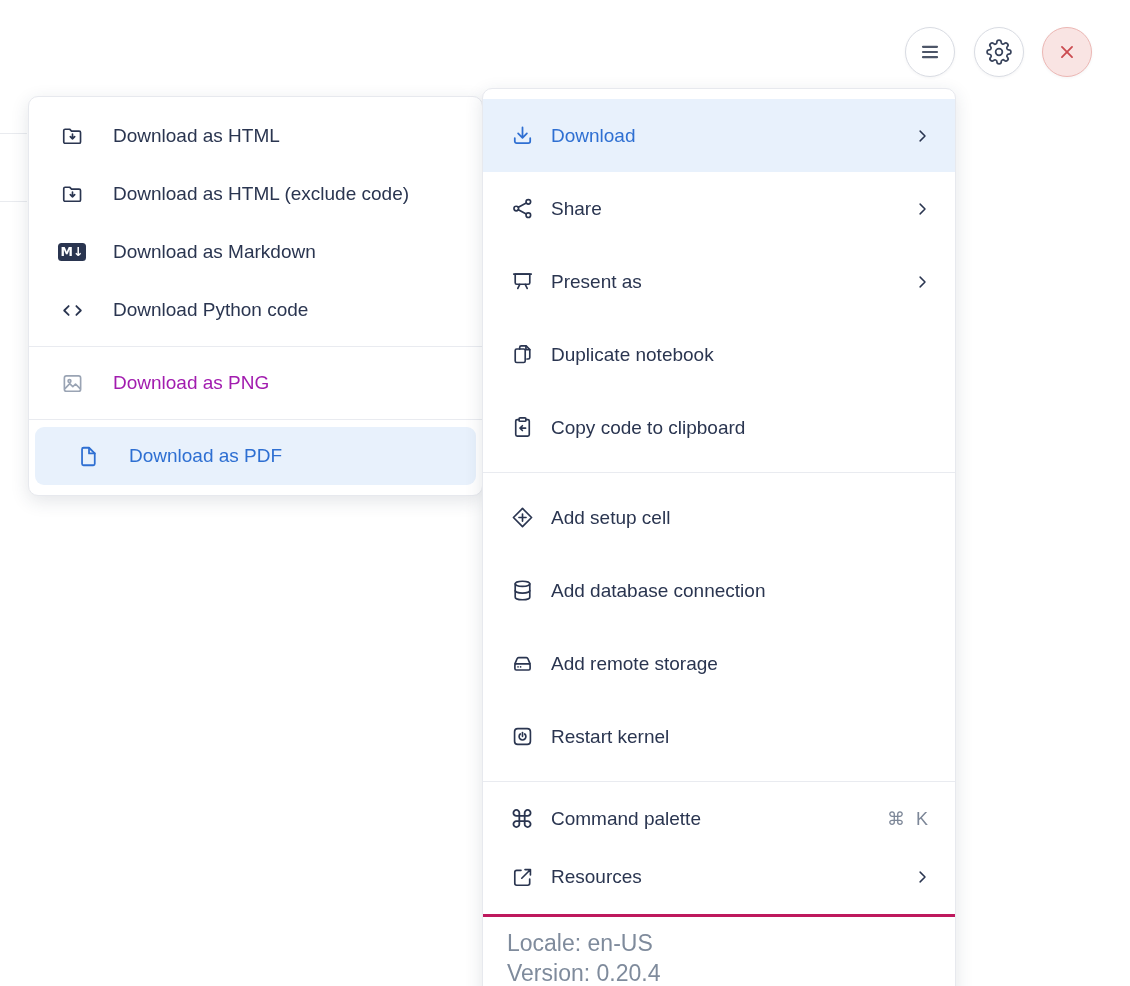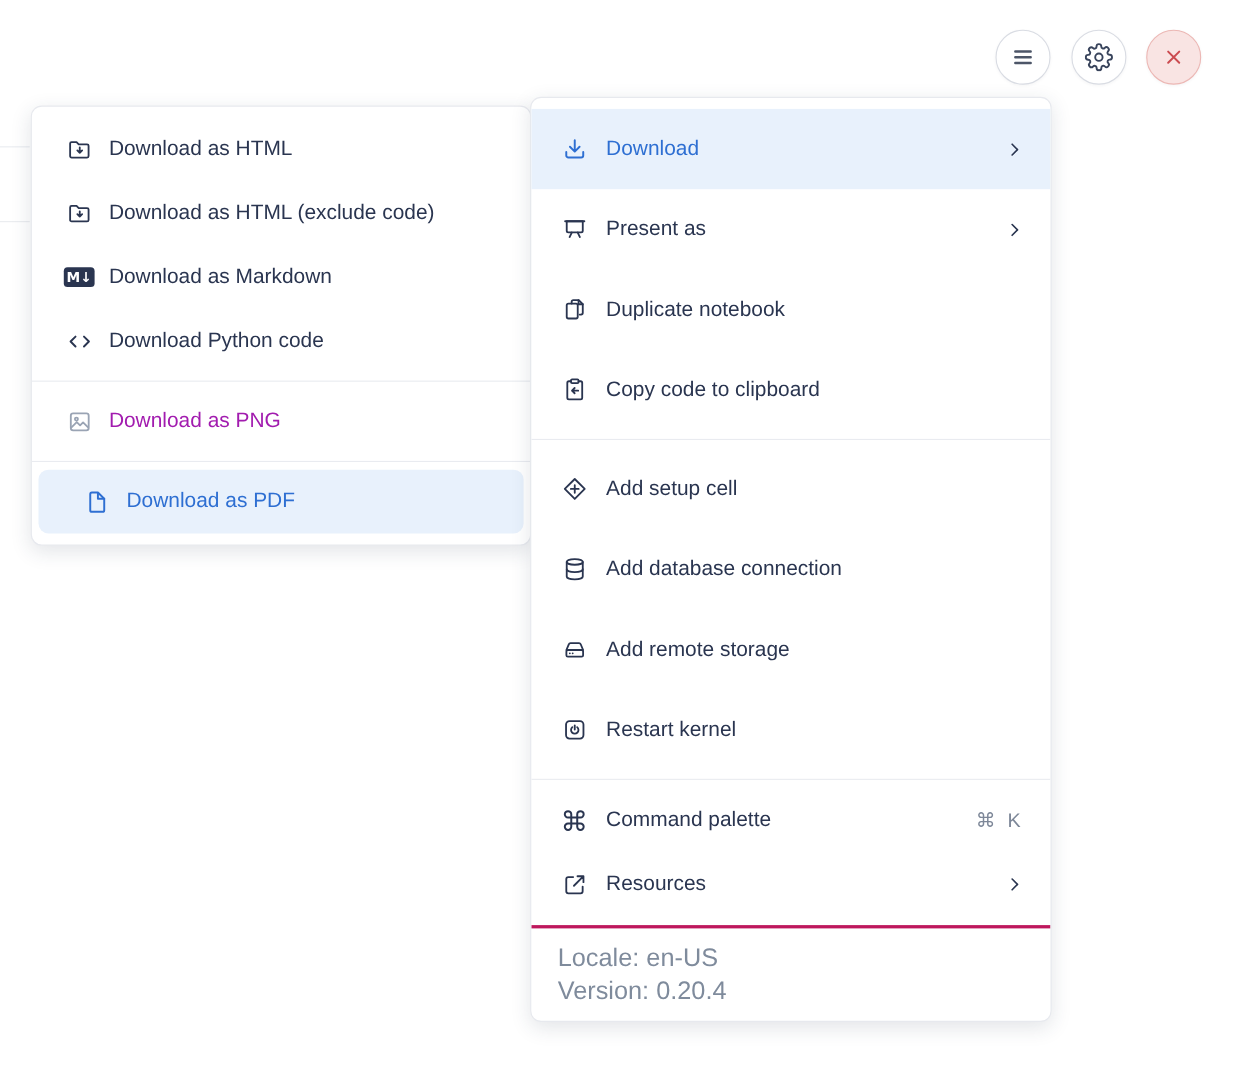--- a/index.html
+++ b/index.html
@@ -38,21 +38,21 @@
   .panel.submenu { left: 28px;  top: 96px; width: 455px; padding: 10px 0; }
   .panel.mainmenu { left: 482px; top: 88px; width: 474px; padding-top: 10px; }
 
   
   .mi {
     display: flex; align-items: center;
     height: 73px; padding: 0 24px 0 26px; gap: 16px;
     font-size: 19px; color: #2a3550; cursor: pointer;
     white-space: nowrap;
   }
-  .submenu .mi { height: 58px; padding-left: 30px; gap: 14px; }
+  .submenu .mi { height: 58px; padding-left: 30px; gap: 28px; }
   .mainmenu .group-3 .mi { height: 58px; }
   .mi .ic { width: 26px; height: 26px; display: flex; align-items: center; justify-content: center; flex: 0 0 26px; }
   .mi .lbl { flex: 0 1 auto; }
   .mi .right { margin-left: auto; display: flex; align-items: center; }
   .mi.active { background: #e8f1fc; color: #2e6fd2; }
   .mi.disabled { color: #a21caf; cursor: default; }
   .mi.pill {
     margin: 6px 6px 0 6px; border-radius: 9px;
     background: #e8f1fc; color: #2e6fd2; padding-left: 40px;
   }
@@ -186,20 +186,36 @@
         </svg>
       </span>
       <span class="lbl">Download</span>
       <span class="right chev">
         <svg width="18" height="18" viewBox="0 0 24 24" fill="none" stroke="currentColor" stroke-width="2" stroke-linecap="round" stroke-linejoin="round">
             <path d="M9.5 5.5L16 12l-6.5 6.5"></path>
           </svg>
       </span>
     </div>
 
+    <div class="mi">
+      <span class="ic">
+        <svg width="25" height="25" viewBox="0 0 24 24" fill="none" stroke="currentColor" stroke-width="1.6" stroke-linecap="round" stroke-linejoin="round">
+          <circle cx="17.6" cy="5.6" r="2.2"></circle>
+            <circle cx="6" cy="12" r="2.2"></circle>
+            <circle cx="17.6" cy="18.4" r="2.2"></circle>
+          <path d="M8 10.9l7.6-4.2M8 13.1l7.6 4.2"></path>
+        </svg>
+      </span>
+      <span class="lbl">Share</span>
+      <span class="right chev">
+        <svg width="18" height="18" viewBox="0 0 24 24" fill="none" stroke="currentColor" stroke-width="2" stroke-linecap="round" stroke-linejoin="round">
+            <path d="M9.5 5.5L16 12l-6.5 6.5"></path>
+          </svg>
+      </span>
+    </div>
 
     <div class="mi">
       <span class="ic">
         <svg width="25" height="25" viewBox="0 0 24 24" fill="none" stroke="currentColor" stroke-width="1.6" stroke-linecap="round" stroke-linejoin="round">
           <path d="M3.6 4.9h16.8"></path>
           <path d="M5 4.9h14v8.3a1.4 1.4 0 0 1-1.4 1.4H6.4A1.4 1.4 0 0 1 5 13.2z"></path>
           <path d="M9.4 14.8l-1.9 3.9M14.6 14.8l1.9 3.9"></path>
         </svg>
       </span>
       <span class="lbl">Present as</span>

